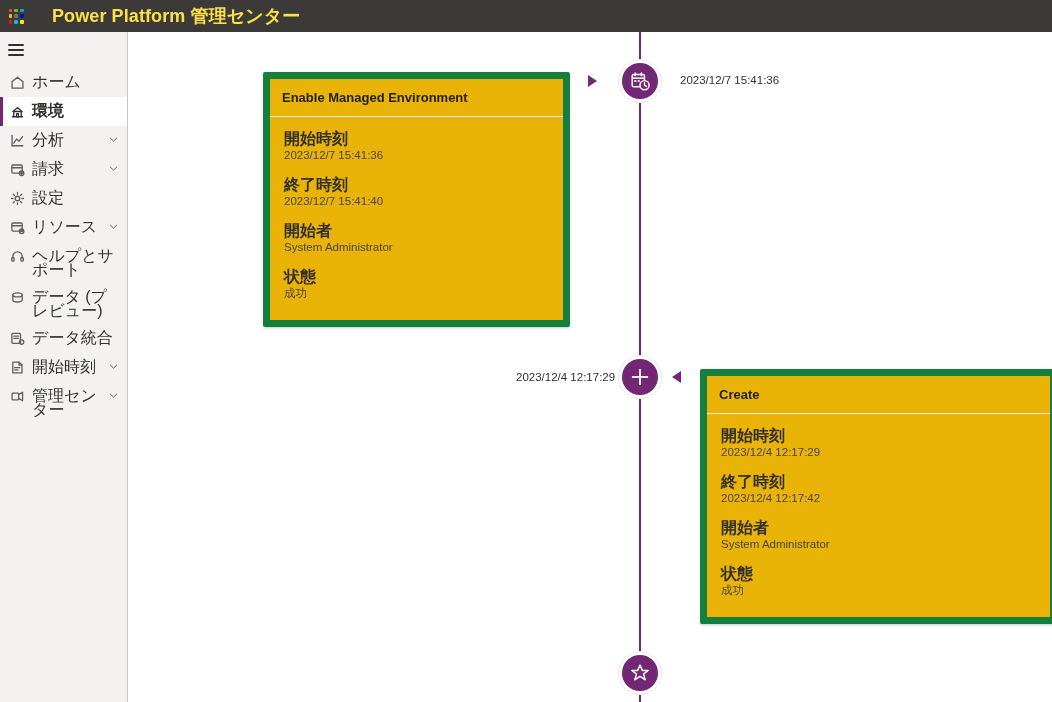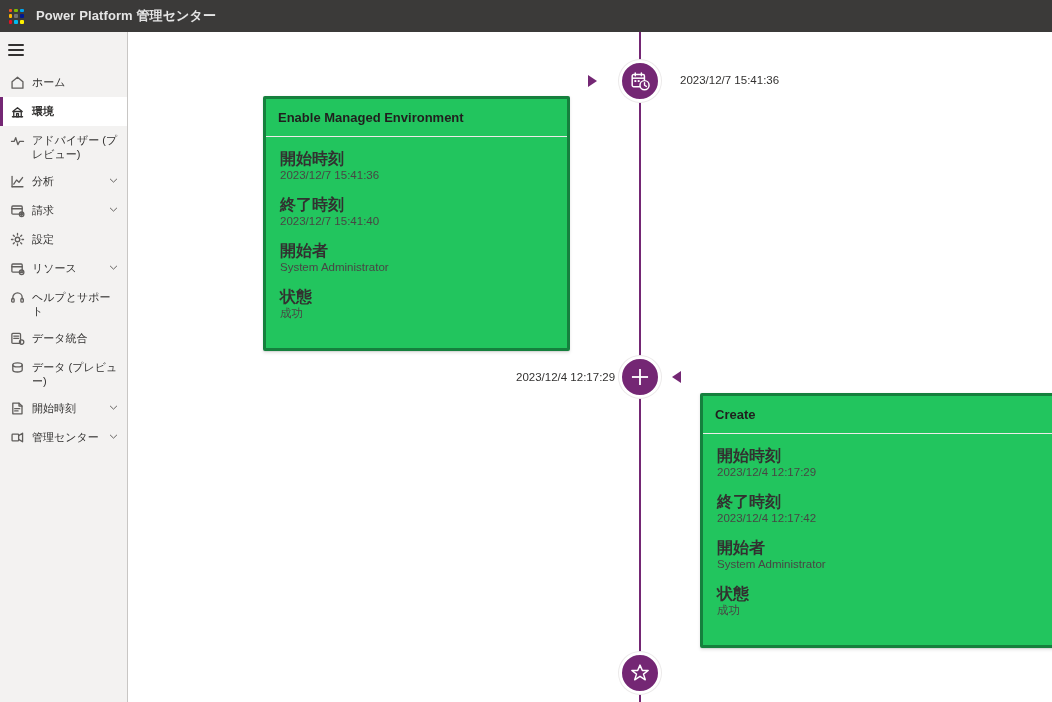--- a/index.html
+++ b/index.html
@@ -24,24 +24,24 @@
   }
   .waffle-grid {
     width: 15px; height: 15px;
     display: grid;
     grid-template-columns: repeat(3, 1fr);
     grid-template-rows: repeat(3, 1fr);
     gap: 2px;
   }
   .waffle-grid i { display: block; border-radius: 1px; }
   .suite-title {
-    color: #e5e5e5;
-    font-size: 13px;
+    color: #fde047;
+    font-size: 18px;
     font-weight: 600;
-    margin-left: 4px;
+    margin-left: 20px;
     letter-spacing: 0.1px;
     white-space: nowrap;
   }
 
   
   .leftnav {
     position: absolute; top: 32px; left: 0;
     width: 128px; height: 670px;
     background: #f3f2f1;
     border-right: 1px solid #c8c6c4;
@@ -61,21 +61,21 @@
     display: block; height: 1.6px; background: #323130; border-radius: 1px;
   }
   .navitem {
     position: relative;
     display: flex;
     align-items: flex-start;
     min-height: 29px;
     padding: 6px 8px 6px 9px;
     cursor: pointer;
     color: #323130;
-    font-size: 11px;
+    font-size: 16px;
     line-height: 14px;
   }
   .navitem .nico {
     flex: 0 0 16px;
     width: 16px; height: 16px;
     margin-right: 7px;
     margin-top: 0px;
     display: flex; align-items: center; justify-content: center;
     color: #605e5c;
   }
@@ -142,26 +142,25 @@
   }
   .tri.left {
     border-top: 6px solid transparent;
     border-bottom: 6px solid transparent;
     border-right: 9px solid #742774;
   }
 
   
   .card {
     position: absolute;
-    background: #22c55e;
-    border: 3px solid #15803d;
+    background: #eab308;
+    border: 7px solid #15803d;
     border-radius: 2px;
     box-shadow: 0 1.6px 3.6px rgba(0,0,0,0.10), 0 0.3px 0.9px rgba(0,0,0,0.08);
     z-index: 4;
-    margin-top: 24px;
   }
   .card-header {
     height: 38px;
     display: flex; align-items: center;
     padding: 0 12px;
     border-bottom: 1px solid #edebe9;
     font-size: 13px;
     font-weight: 600;
     color: #201f1e;
   }
@@ -225,28 +224,20 @@
             <path d="M4 13.6 L4 8 L12 8 L12 13.6" fill="none" stroke="currentColor" stroke-width="1.4" stroke-linejoin="round" stroke-linecap="round"></path>
             <path d="M3 8 L8 4 L13 8" fill="none" stroke="currentColor" stroke-width="1.4" stroke-linejoin="round" stroke-linecap="round"></path>
             <rect x="7" y="10.2" width="2" height="3.4" fill="none" stroke="currentColor" stroke-width="1.4" stroke-linejoin="round" stroke-linecap="round"></rect>
           </svg>
         </span>
         <span class="nlabel">環境</span>
       </div>
       <div class="navitem">
         <span class="nico">
           <svg width="15" height="15" viewBox="0 0 16 16">
-            <path d="M1.6 9 L4.4 9 L6.1 5 L8.4 12.4 L10.2 9 L14.4 9" fill="none" stroke="currentColor" stroke-width="1.4" stroke-linejoin="round" stroke-linecap="round"></path>
-          </svg>
-        </span>
-        <span class="nlabel">アドバイザー (プレビュー)</span>
-      </div>
-      <div class="navitem">
-        <span class="nico">
-          <svg width="15" height="15" viewBox="0 0 16 16">
             <path d="M2.2 13.6 L2.2 2.6" fill="none" stroke="currentColor" stroke-width="1.4" stroke-linejoin="round" stroke-linecap="round"></path>
             <path d="M2.2 13.6 L13.8 13.6" fill="none" stroke="currentColor" stroke-width="1.4" stroke-linejoin="round" stroke-linecap="round"></path>
             <path d="M4 10.8 L7 6.4 L9.6 8.8 L13.4 3.8" fill="none" stroke="currentColor" stroke-width="1.4" stroke-linejoin="round" stroke-linecap="round"></path>
           </svg>
         </span>
         <span class="nlabel">分析</span>
         <span class="chev">
           <svg width="11" height="11" viewBox="0 0 16 16">
             <path d="M3.4 6 L8 10.4 L12.6 6" fill="none" stroke="#605e5c" stroke-width="1.4" stroke-linecap="round" stroke-linejoin="round"></path>
           </svg>
@@ -299,35 +290,35 @@
             <path d="M3 9.6 L3 8 A5 5 0 0 1 13 8 L13 9.6" fill="none" stroke="currentColor" stroke-width="1.4" stroke-linejoin="round" stroke-linecap="round"></path>
             <rect x="1.8" y="9" width="2.6" height="4" rx="1.1" fill="none" stroke="currentColor" stroke-width="1.4" stroke-linejoin="round" stroke-linecap="round"></rect>
             <rect x="11.6" y="9" width="2.6" height="4" rx="1.1" fill="none" stroke="currentColor" stroke-width="1.4" stroke-linejoin="round" stroke-linecap="round"></rect>
           </svg>
         </span>
         <span class="nlabel">ヘルプとサポート</span>
       </div>
       <div class="navitem">
         <span class="nico">
           <svg width="15" height="15" viewBox="0 0 16 16">
+            <ellipse cx="8" cy="5.2" rx="5" ry="2.2" fill="none" stroke="currentColor" stroke-width="1.4" stroke-linejoin="round" stroke-linecap="round"></ellipse>
+            <path d="M3 5.2 L3 10.6 A5 2.2 0 0 0 13 10.6 L13 5.2" fill="none" stroke="currentColor" stroke-width="1.4" stroke-linejoin="round" stroke-linecap="round"></path>
+          </svg>
+        </span>
+        <span class="nlabel">データ (プレビュー)</span>
+      </div>
+      <div class="navitem">
+        <span class="nico">
+          <svg width="15" height="15" viewBox="0 0 16 16">
             <rect x="2" y="2.6" width="9.2" height="10.6" rx="1" fill="none" stroke="currentColor" stroke-width="1.4" stroke-linejoin="round" stroke-linecap="round"></rect>
             <path d="M4 5.4 L9.2 5.4 M4 7.8 L9.2 7.8" fill="none" stroke="currentColor" stroke-width="1.4" stroke-linejoin="round" stroke-linecap="round"></path>
             <circle cx="12.4" cy="11.8" r="2.3" fill="none" stroke="currentColor" stroke-width="1.4" stroke-linejoin="round" stroke-linecap="round"></circle>
           </svg>
         </span>
         <span class="nlabel">データ統合</span>
-      </div>
-      <div class="navitem">
-        <span class="nico">
-          <svg width="15" height="15" viewBox="0 0 16 16">
-            <ellipse cx="8" cy="5.2" rx="5" ry="2.2" fill="none" stroke="currentColor" stroke-width="1.4" stroke-linejoin="round" stroke-linecap="round"></ellipse>
-            <path d="M3 5.2 L3 10.6 A5 2.2 0 0 0 13 10.6 L13 5.2" fill="none" stroke="currentColor" stroke-width="1.4" stroke-linejoin="round" stroke-linecap="round"></path>
-          </svg>
-        </span>
-        <span class="nlabel">データ (プレビュー)</span>
       </div>
       <div class="navitem">
         <span class="nico">
           <svg width="15" height="15" viewBox="0 0 16 16">
             <path d="M3 2.3 L9.6 2.3 L12.8 5.4 L12.8 13.7 L3 13.7 Z" fill="none" stroke="currentColor" stroke-width="1.4" stroke-linejoin="round" stroke-linecap="round"></path>
             <path d="M9.6 2.3 L9.6 5.4 L12.8 5.4" fill="none" stroke="currentColor" stroke-width="1.4" stroke-linejoin="round" stroke-linecap="round"></path>
             <path d="M5 8.2 L10.4 8.2 M5 10.6 L8.6 10.6" fill="none" stroke="currentColor" stroke-width="1.4" stroke-linejoin="round" stroke-linecap="round"></path>
           </svg>
         </span>
         <span class="nlabel">開始時刻</span>

